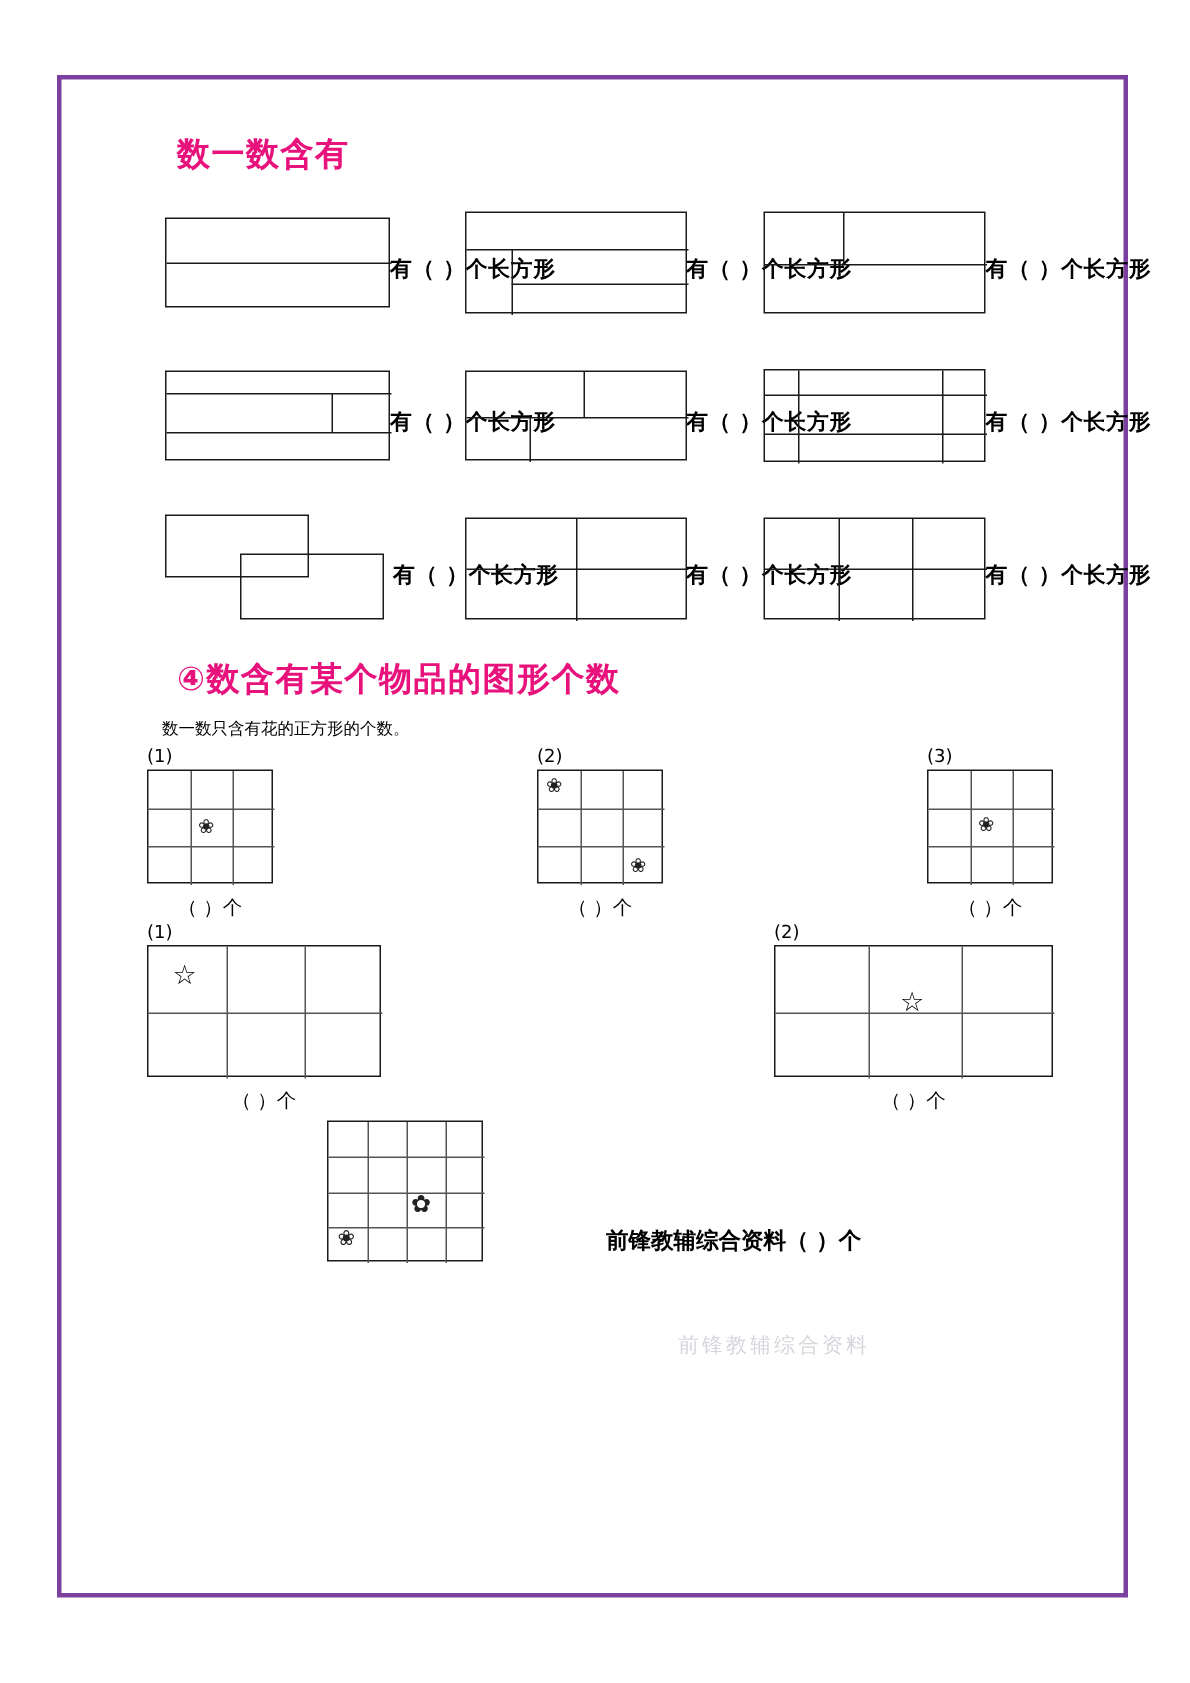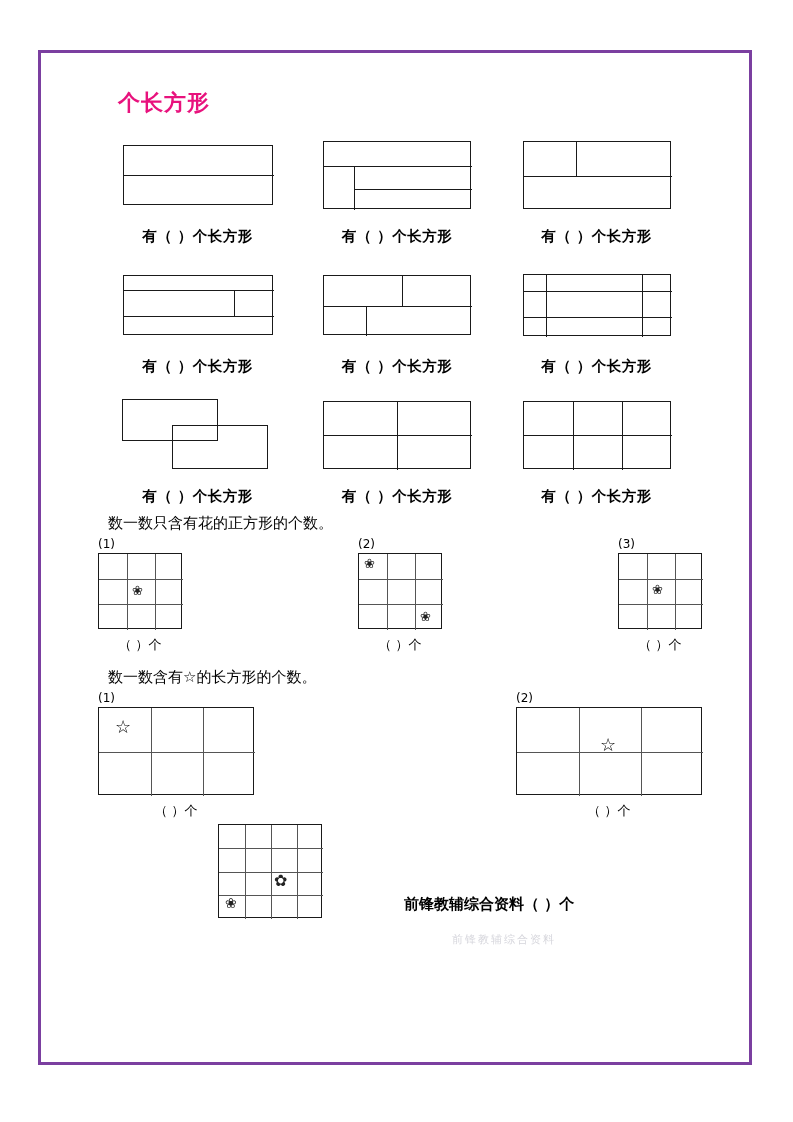--- a/index.html
+++ b/index.html
@@ -47,21 +47,21 @@
 
   
   .rect-row {
     display: flex;
     justify-content: space-between;
     margin: 0 28px 0 32px;
   }
   .rect-cell {
     width: 175px;
     display: flex;
-    flex-direction: column;
+    flex-direction: row;
     align-items: center;
   }
   .fig-box {
     position: relative;
     height: 86px;
     display: flex;
     align-items: center;
     justify-content: center;
   }
   .fig {
@@ -81,21 +81,21 @@
     font-size: 14.5px;
     color: #000;
     margin-top: 9px;
     white-space: nowrap;
     letter-spacing: 0.5px;
   }
 
   
   .sub-instr {
     font-family: "DejaVu Sans", sans-serif;
-    font-size: 15px;
+    font-size: 11px;
     color: #000;
     margin: 8px 0 4px 30px;
   }
   .grid-row {
     display: flex;
     margin: 0 0 0 20px;
     align-items: flex-start;
   }
   .grid-item {
     display: flex;
@@ -135,40 +135,40 @@
   .final-line {
     font-family: "DejaVu Sans", sans-serif;
     font-weight: bold;
     font-size: 15px;
     white-space: nowrap;
   }
 
   .watermark {
     position: absolute;
     left: 452px;
-    top: 932px;
+    top: 888px;
     color: #cfcfd6;
     font-family: "DejaVu Sans", sans-serif;
-    font-size: 11px;
+    font-size: 14px;
     letter-spacing: 2px;
     opacity: .85;
   }
   .flower {
     font-size: 14px;
     color: #222;
   }
 </style>
 </head>
 <body>
 
 <div class="page-border"></div>
 
 <div class="content">
 
-  <div class="section-title">个长方形</div>
+  <div class="section-title">数一数含有</div>
 
   <div class="rect-row">
 
     <div class="rect-cell">
       <div class="fig-box">
         <div class="fig outline" style="width:150px;height:60px;">
           <div class="ln" style="left:0;top:29px;width:150px;height:1px;"></div>
         </div>
       </div>
       <div class="caption">有（       ）个长方形</div>
@@ -263,20 +263,21 @@
           <div class="ln" style="left:0;top:33px;width:148px;height:1px;"></div>
           <div class="ln" style="left:49px;top:0;width:1px;height:68px;"></div>
           <div class="ln" style="left:98px;top:0;width:1px;height:68px;"></div>
         </div>
       </div>
       <div class="caption">有（       ）个长方形</div>
     </div>
 
   </div>
 
+  <div class="section-title second">④数含有某个物品的图形个数</div>
 
   <div class="sub-instr">数一数只含有花的正方形的个数。</div>
 
   <div class="grid-row" style="justify-content:space-between;margin-right:10px;">
 
     <div class="grid-item">
       <div class="grid-label">(1)</div>
       <div class="grid-wrap">
         <div class="grid" style="width:84px;height:76px;">
           <div class="gl" style="left:28px;top:0;width:1px;height:76px;"></div>
@@ -313,21 +314,20 @@
           <div class="gl" style="left:0;top:25px;width:84px;height:1px;"></div>
           <div class="gl" style="left:0;top:50px;width:84px;height:1px;"></div>
           <div class="mark flower" style="left:33px;top:29px;">❀</div>
         </div>
         <div class="ans">（        ）个</div>
       </div>
     </div>
 
   </div>
 
-  <div class="sub-instr" style="margin-top:14px;">数一数含有☆的长方形的个数。</div>
 
   <div class="grid-row" style="justify-content:space-between;margin-right:10px;">
 
     <div class="grid-item">
       <div class="grid-label">(1)</div>
       <div class="grid-wrap">
         <div class="grid" style="width:156px;height:88px;">
           <div class="gl" style="left:52px;top:0;width:1px;height:88px;"></div>
           <div class="gl" style="left:104px;top:0;width:1px;height:88px;"></div>
           <div class="gl" style="left:0;top:44px;width:156px;height:1px;"></div>

